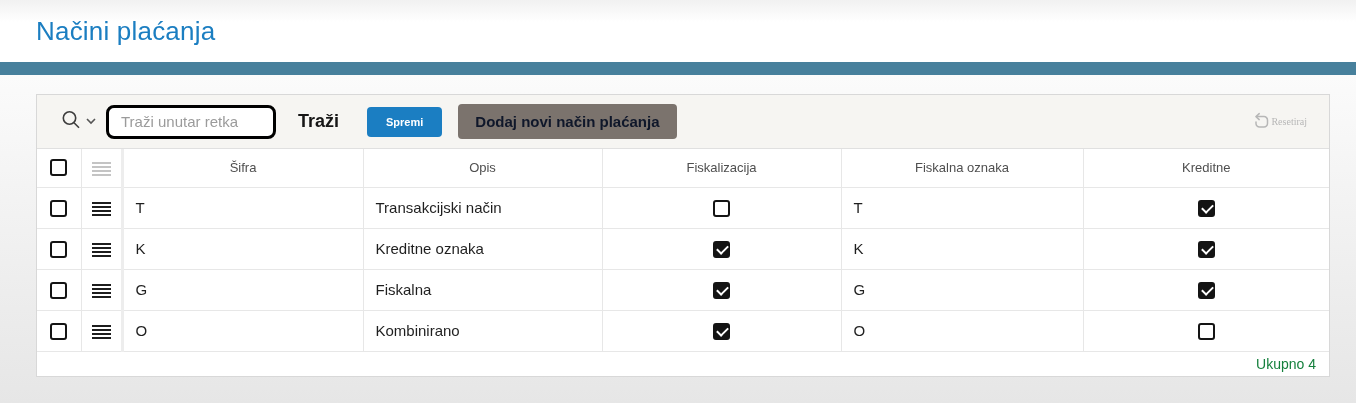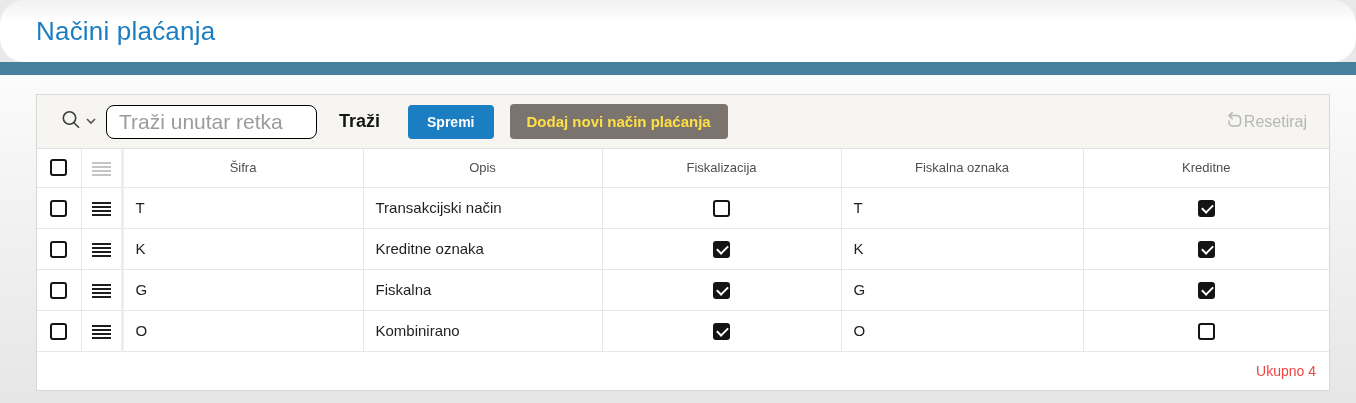--- a/index.html
+++ b/index.html
@@ -1,54 +1,54 @@
 <!DOCTYPE html>
 <html><head>
 <meta charset="utf-8">
 <style>
   * { box-sizing: border-box; margin: 0; padding: 0; }
   html,body { width:1356px; height:403px; font-family:"Liberation Sans", sans-serif; background:#e9e9e9; overflow:hidden; }
 
-  .page-header { height:62px; background:linear-gradient(#f1f1f1, #ffffff 22px); padding-left:36px; display:flex; align-items:center;border-radius:24px; }
+  .page-header { height:62px; background:linear-gradient(#f1f1f1, #ffffff 22px); padding-left:36px; display:flex; align-items:center; }
   .page-title { font-size:26px; color:#1b7ec1; font-weight:400; letter-spacing:0.2px; }
 
   .teal-bar { height:13px; background:#47809c; }
 
   .content { position:relative; height:328px; background:linear-gradient(#fbfbfb, #e6e6e6); }
 
   .panel { position:absolute; left:36px; top:19px; width:1294px; background:#ffffff; border:1px solid #d8d8d8; }
 
   
   .toolbar { height:54px; background:#f6f5f2; display:flex; align-items:center; padding:0 14px 0 22px; border-bottom:1px solid #e0e0e0; }
   .search-trigger { display:flex; align-items:center; gap:2px; cursor:pointer; color:#3d3d3d; }
-  .search-input { width:211px; height:34px; margin-left:9px; border:1px solid #000000; border-radius:8px; background:#fff; padding:0 12px; font-size:21px; color:#222; font-family:"Liberation Sans", sans-serif; outline:none; }
+  .search-input { width:170px; height:34px; margin-left:9px; border:3px solid #000000; border-radius:8px; background:#fff; padding:0 12px; font-size:15px; color:#222; font-family:"Liberation Sans", sans-serif; outline:none; }
   .search-input::placeholder { color:#9b9b9b; }
   .txt-btn { background:none; border:none; font-family:"Liberation Sans", sans-serif; font-weight:bold; font-size:18px; color:#161616; cursor:pointer; padding:8px 10px; }
   .btn-trazi { margin-left:12px; }
   .btn-izmjena { margin-left:26px; }
-  .btn-spremi { margin-left:18px; background:#1b7ec2; color:#fff; border:none; border-radius:4px; font-family:"Liberation Sans", sans-serif; font-weight:bold; font-size:14px; padding:9px 19px; cursor:pointer; }
-  .btn-dodaj { margin-left:16px; background:#7b736d; color:#fde047; border:none; border-radius:4px; font-family:"Liberation Sans", sans-serif; font-weight:bold; font-size:15px; padding:9px 17px; cursor:pointer; }
-  .btn-reset { margin-left:auto; background:none; border:none; display:flex; align-items:center; gap:1px; color:#b7b7b7; font-size:16px; font-family:Liberation Sans, sans-serif; cursor:default; padding:6px 8px; }
+  .btn-spremi { margin-left:18px; background:#1b7ec2; color:#fff; border:none; border-radius:4px; font-family:"Liberation Sans", sans-serif; font-weight:bold; font-size:11px; padding:9px 19px; cursor:pointer; }
+  .btn-dodaj { margin-left:16px; background:#7b736d; color:#0f172a; border:none; border-radius:4px; font-family:"Liberation Sans", sans-serif; font-weight:bold; font-size:15px; padding:9px 17px; cursor:pointer; }
+  .btn-reset { margin-left:auto; background:none; border:none; display:flex; align-items:center; gap:1px; color:#b7b7b7; font-size:10px; font-family:Liberation Serif, serif; cursor:default; padding:6px 8px; }
 
   
   table { width:100%; border-collapse:collapse; table-layout:fixed; }
   th, td { border-right:1px solid #e7e7e7; border-bottom:1px solid #e7e7e7; background:#fff; overflow:hidden; white-space:nowrap; }
   th:last-child, td:last-child { border-right:none; }
   th { height:38px; font-size:13px; font-weight:400; color:#4f4f4f; text-align:center; padding:0 12px; }
   td { height:41px; font-size:15px; color:#1f1f1f; padding:0 12px; }
   .col-cb, .col-menu { text-align:center; padding:0; }
   td.col-menu, th.col-menu { border-right:3px solid #ededed; }
   .c-center { text-align:center; }
   .hamburger { display:inline-block; width:19px; height:14px; background:repeating-linear-gradient(to bottom, currentColor 0 2px, transparent 2px 4px); color:#1d1d1d; vertical-align:middle; }
   .hamburger.light { color:#c4c4c4; }
   input.cb { appearance:none; -webkit-appearance:none; width:17px; height:17px; border:2px solid #141414; border-radius:3px; background:#fff; display:inline-block; vertical-align:middle; position:relative; cursor:pointer; }
   input.cb:checked { background:#141414; }
   input.cb:checked::after { content:""; position:absolute; left:4px; top:0px; width:5px; height:9px; border:solid #fff; border-width:0 2px 2px 0; transform:rotate(45deg); }
 
-  .table-footer td { border-right:none; border-bottom:none; text-align:right; height:39px; font-size:14px; color:#ef4444; padding-right:13px; }
+  .table-footer td { border-right:none; border-bottom:none; text-align:right; height:25px; font-size:14px; color:#15803d; padding-right:13px; }
 </style>
 </head>
 <body>
 
 <div class="page-header">
   <div class="page-title">Načini plaćanja</div>
 </div>
 
 <div class="teal-bar"></div>
 

